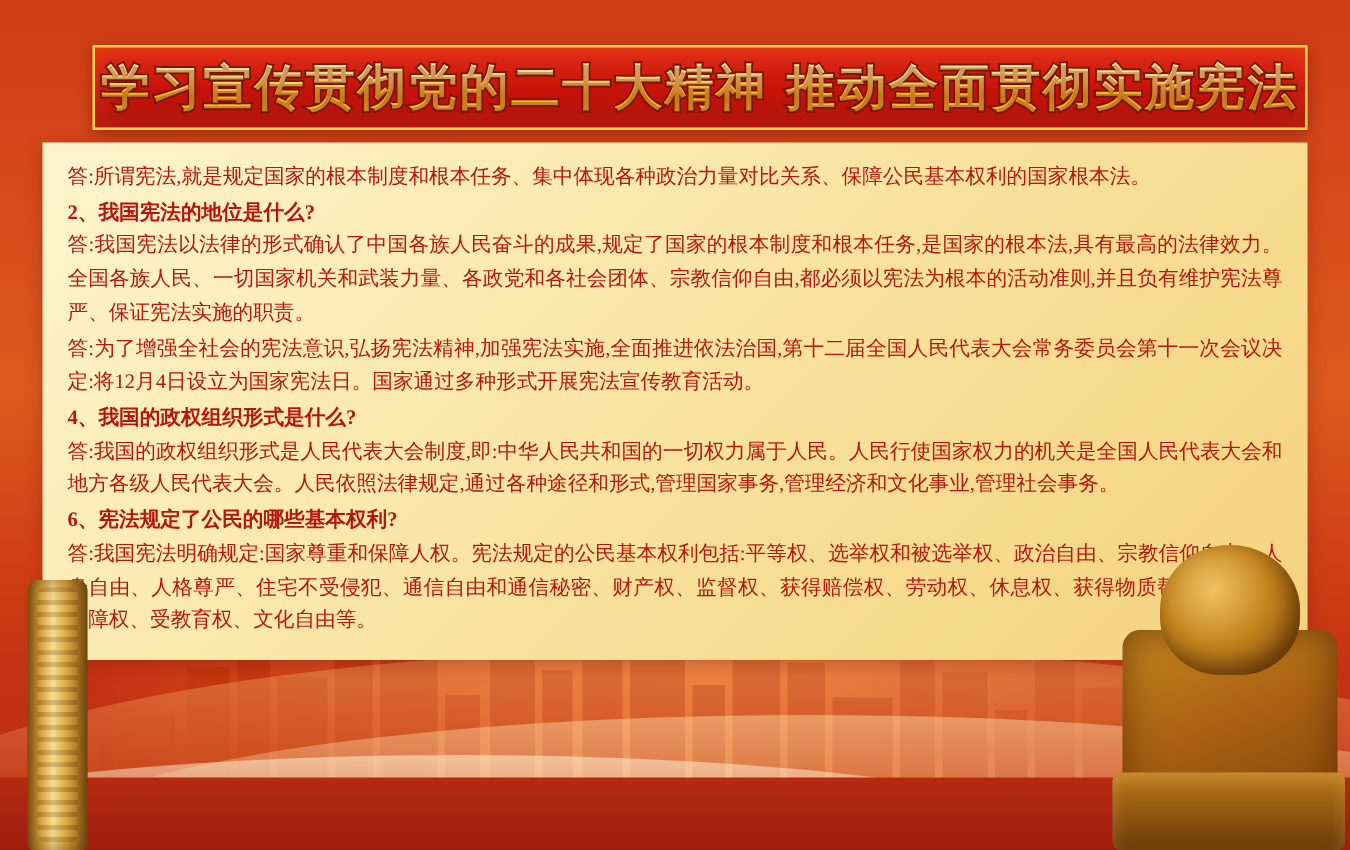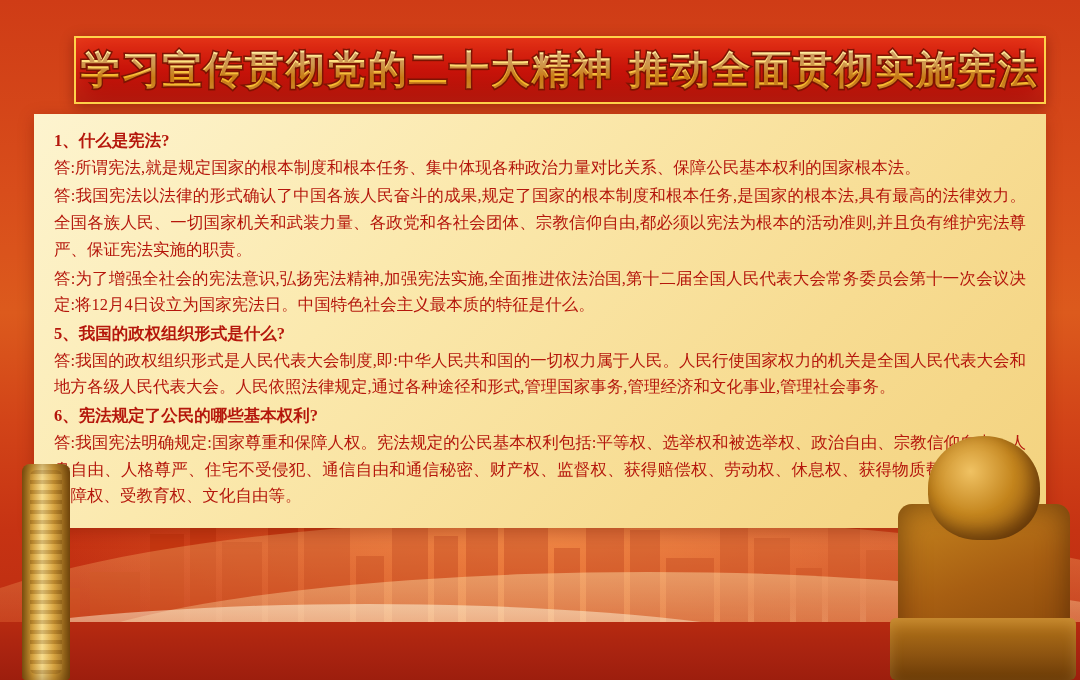--- a/index.html
+++ b/index.html
@@ -289,35 +289,35 @@
   <div class="banner-wrap">
     <div class="banner">
       <div class="banner-title-shadow">学习宣传贯彻党的二十大精神  推动全面贯彻实施宪法</div>
       <div class="banner-title">学习宣传贯彻党的二十大精神  推动全面贯彻实施宪法</div>
     </div>
   </div>
 
   <div class="panel">
 
     <div class="qa">
-      <p class="q">1、什么是宪法?</p>
       <p class="a">答:所谓宪法,就是规定国家的根本制度和根本任务、集中体现各种政治力量对比关系、保障公民基本权利的国家根本法。</p>
     </div>
 
     <div class="qa">
+      <p class="q">2、我国宪法的地位是什么?</p>
       <p class="a">答:我国宪法以法律的形式确认了中国各族人民奋斗的成果,规定了国家的根本制度和根本任务,是国家的根本法,具有最高的法律效力。全国各族人民、一切国家机关和武装力量、各政党和各社会团体、宗教信仰自由,都必须以宪法为根本的活动准则,并且负有维护宪法尊严、保证宪法实施的职责。</p>
     </div>
 
     <div class="qa">
-      <p class="a">答:为了增强全社会的宪法意识,弘扬宪法精神,加强宪法实施,全面推进依法治国,第十二届全国人民代表大会常务委员会第十一次会议决定:将12月4日设立为国家宪法日。中国特色社会主义最本质的特征是什么。</p>
-    </div>
-
-
-    <div class="qa">
-      <p class="q">5、我国的政权组织形式是什么?</p>
+      <p class="a">答:为了增强全社会的宪法意识,弘扬宪法精神,加强宪法实施,全面推进依法治国,第十二届全国人民代表大会常务委员会第十一次会议决定:将12月4日设立为国家宪法日。国家通过多种形式开展宪法宣传教育活动。</p>
+    </div>
+
+
+    <div class="qa">
+      <p class="q">4、我国的政权组织形式是什么?</p>
       <p class="a">答:我国的政权组织形式是人民代表大会制度,即:中华人民共和国的一切权力属于人民。人民行使国家权力的机关是全国人民代表大会和地方各级人民代表大会。人民依照法律规定,通过各种途径和形式,管理国家事务,管理经济和文化事业,管理社会事务。</p>
     </div>
 
     <div class="qa">
       <p class="q">6、宪法规定了公民的哪些基本权利?</p>
       <p class="a">答:我国宪法明确规定:国家尊重和保障人权。宪法规定的公民基本权利包括:平等权、选举权和被选举权、政治自由、宗教信仰自由、人身自由、人格尊严、住宅不受侵犯、通信自由和通信秘密、财产权、监督权、获得赔偿权、劳动权、休息权、获得物质帮助权、社会保障权、受教育权、文化自由等。</p>
     </div>
 
   </div>
 

